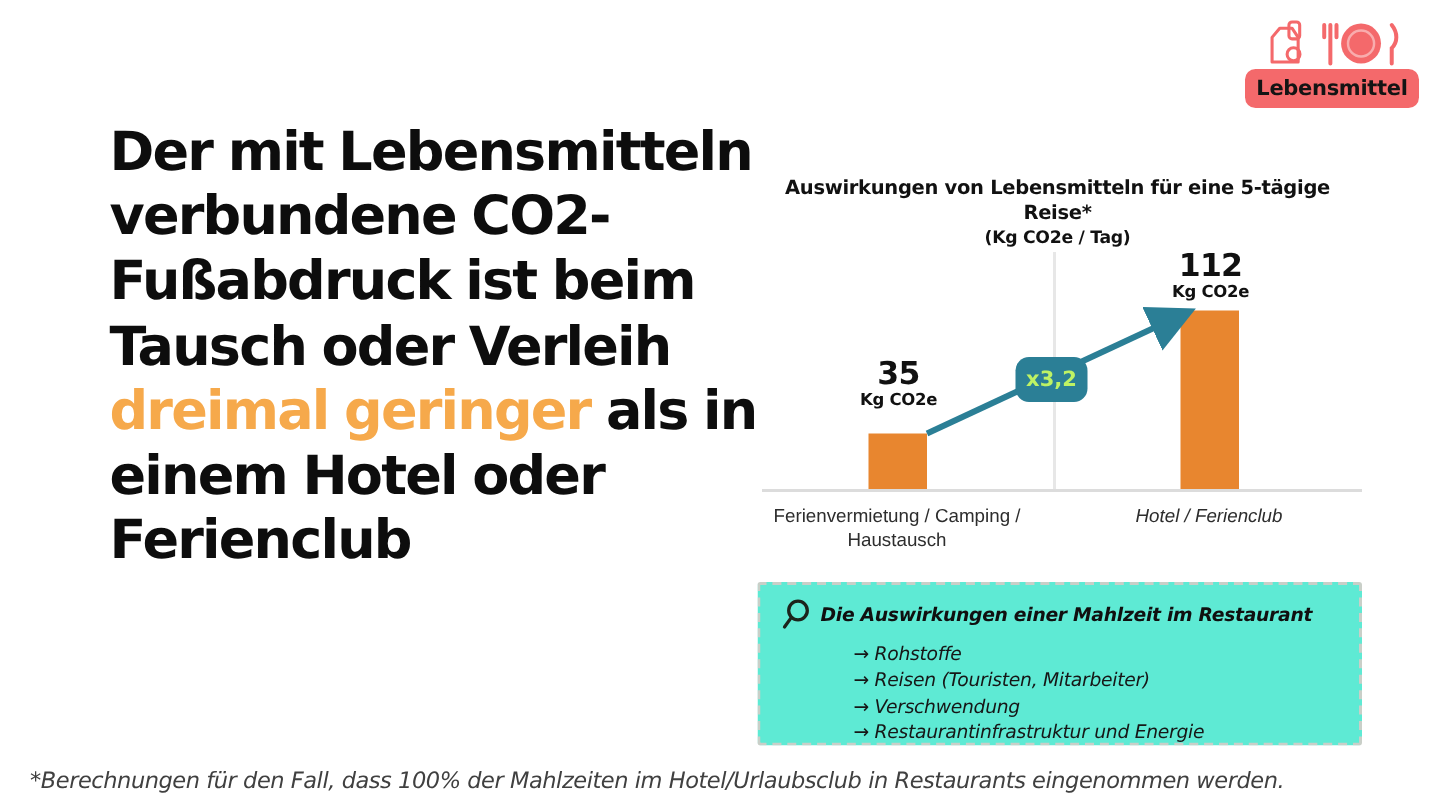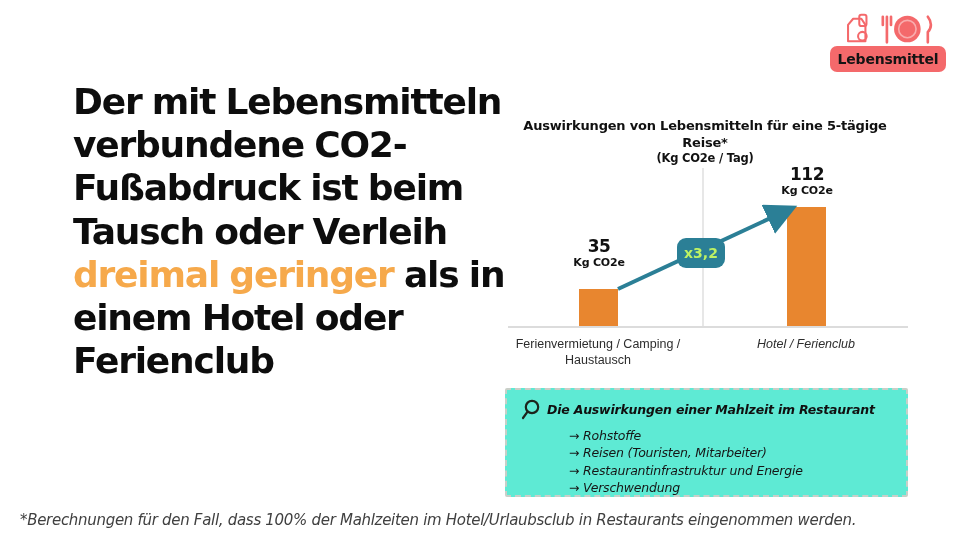--- a/index.html
+++ b/index.html
@@ -22,21 +22,21 @@
   .chart-title{position:absolute;left:500px;top:118px;width:410px;text-align:center;
     font-weight:bold;font-size:13px;line-height:1.3;color:#111;letter-spacing:-0.2px;}
   .chart-subtitle{position:absolute;left:500px;top:151px;width:410px;text-align:center;
     font-weight:bold;font-size:11.5px;color:#111;letter-spacing:-0.2px;}
   .baseline{position:absolute;left:508px;top:326px;width:400px;height:2px;background:#dcdcdc;}
   .gridline{position:absolute;left:702px;top:168px;width:2px;height:158px;background:#e7e7e7;}
   .bar{position:absolute;width:39px;bottom:214px;}
   .bar1{left:579px;}
   .bar2{left:787px;}
   .val-label{position:absolute;width:90px;text-align:center;color:#111;}
-  .val-big{font-weight:bold;font-size:17px;letter-spacing:-0.5px;line-height:1.05;}
+  .val-big{font-weight:bold;font-size:21px;letter-spacing:-0.5px;line-height:1.05;}
   .val-unit{font-weight:bold;font-size:11px;letter-spacing:-0.2px;}
   .val1{left:554px;top:238px;}
   .val2{left:762px;top:166px;}
   .mult-badge{position:absolute;left:677px;top:238px;width:48px;height:30px;border-radius:9px;
     color:#bef264;font-weight:bold;font-size:14px;display:flex;align-items:center;justify-content:center;z-index:3;}
   .cat-label{position:absolute;top:337px;width:200px;text-align:center;
     font-family:"Liberation Sans",sans-serif;font-size:12.5px;line-height:1.25;color:#2d2d2d;}
   .cat1{left:498px;}
   .cat2{left:706px;font-style:italic;}
 
@@ -110,20 +110,20 @@
 
   <div class="info-box" style="background: #5eead4;">
     <svg class="magnifier" width="24" height="26" viewBox="0 0 24 26">
       <circle cx="13" cy="9" r="6.2" fill="none" stroke="#1c241c" stroke-width="2.2"></circle>
       <line x1="8.6" y1="13.6" x2="4" y2="20" stroke="#1c241c" stroke-width="2.2" stroke-linecap="round"></line>
     </svg>
     <div class="info-title">Die Auswirkungen einer Mahlzeit im Restaurant</div>
     <div class="info-list">
       <div>→ Rohstoffe</div>
       <div>→ Reisen (Touristen, Mitarbeiter)</div>
+      <div>→ Verschwendung</div>
       <div>→ Restaurantinfrastruktur und Energie</div>
-      <div>→ Verschwendung</div>
     </div>
   </div>
 
   <div class="footnote">*Berechnungen für den Fall, dass 100% der Mahlzeiten im Hotel/Urlaubsclub in Restaurants eingenommen werden.</div>
 
 </div>
 
 </body></html>

